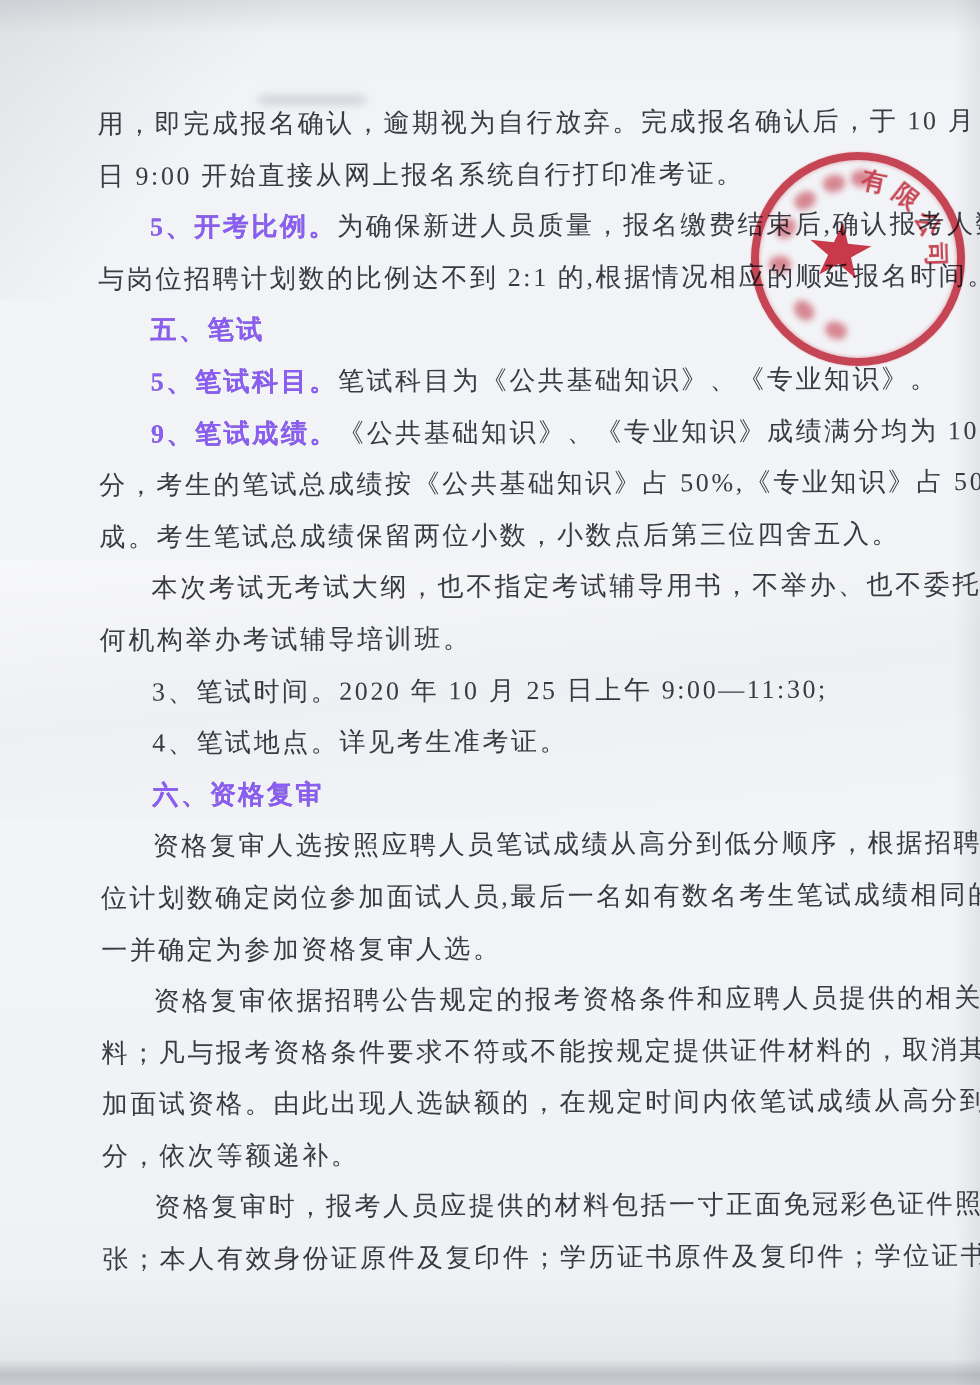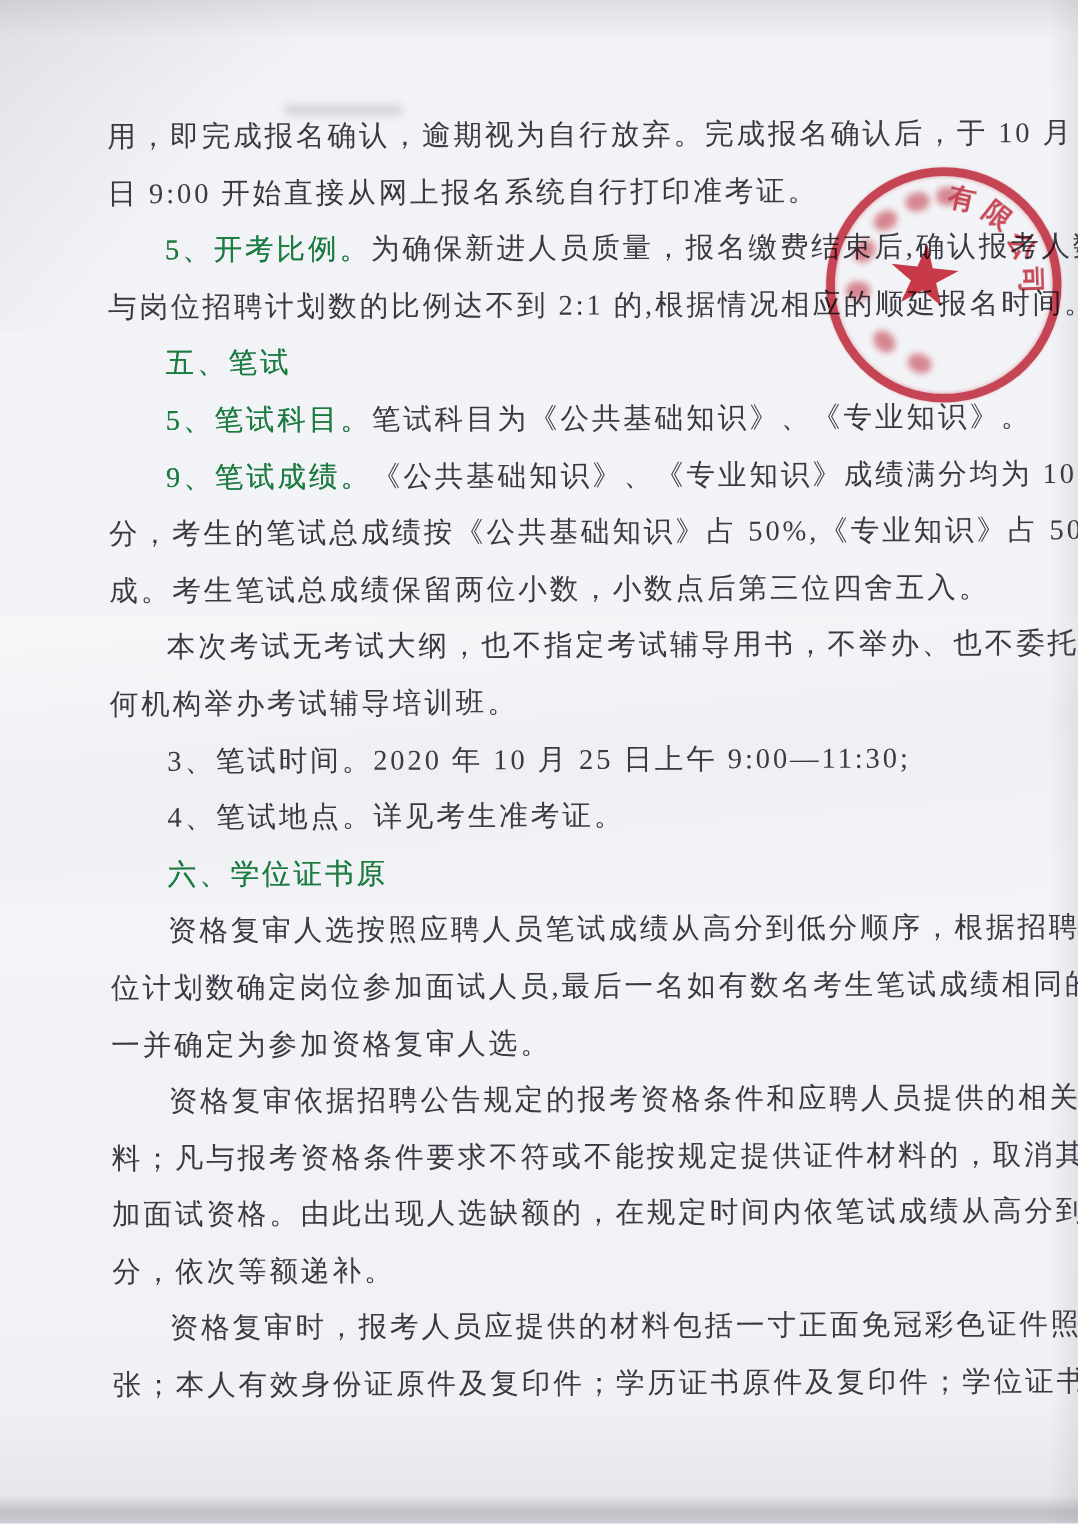--- a/index.html
+++ b/index.html
@@ -52,21 +52,21 @@
     position: absolute; left: 100px; top: 97px; width: 845px;
     transform: rotate(-0.25deg);
     color: #393a43;
   }
   .line {
     height: 51.6px; line-height: 51.6px;
     font-size: 26px; letter-spacing: 2.6px;
     white-space: nowrap;
   }
   .line.indent { padding-left: 52px; }
-  .seg-bold { font-weight: normal; color: #15803d; text-shadow: 0 0 0.6px rgba(30,30,40,0.55); }
+  .seg-bold { font-weight: bold; color: #8b5cf6; text-shadow: 0 0 0.6px rgba(30,30,40,0.55); }
 
   
   .stamp {
     position: absolute; left: 751px; top: 152px; width: 214px; height: 214px;
     mix-blend-mode: multiply; opacity: 0.92;
     pointer-events: none;
   }
   .stamp-ring {
     position: absolute; left: 0; top: 0; width: 198px; height: 198px;
     border: 8px solid #cc3848; border-radius: 50%;
@@ -108,21 +108,21 @@
     <div class="line"><span>与岗位招聘计划数的比例达不到 2:1 的,根据情况相应的顺延报名时间。</span></div>
     <div class="line indent"><span class="seg-bold">五、笔试</span></div>
     <div class="line indent"><span class="seg-bold">5、笔试科目。</span><span>笔试科目为《公共基础知识》、《专业知识》。</span></div>
     <div class="line indent"><span class="seg-bold">9、笔试成绩。</span><span>《公共基础知识》、《专业知识》成绩满分均为 100</span></div>
     <div class="line"><span>分，考生的笔试总成绩按《公共基础知识》占 50%,《专业知识》占 50%合</span></div>
     <div class="line"><span>成。考生笔试总成绩保留两位小数，小数点后第三位四舍五入。</span></div>
     <div class="line indent"><span>本次考试无考试大纲，也不指定考试辅导用书，不举办、也不委托任</span></div>
     <div class="line"><span>何机构举办考试辅导培训班。</span></div>
     <div class="line indent"><span>3、笔试时间。2020 年 10 月 25 日上午 9:00—11:30;</span></div>
     <div class="line indent"><span>4、笔试地点。详见考生准考证。</span></div>
-    <div class="line indent"><span class="seg-bold">六、学位证书原</span></div>
+    <div class="line indent"><span class="seg-bold">六、资格复审</span></div>
     <div class="line indent"><span>资格复审人选按照应聘人员笔试成绩从高分到低分顺序，根据招聘岗</span></div>
     <div class="line"><span>位计划数确定岗位参加面试人员,最后一名如有数名考生笔试成绩相同的,</span></div>
     <div class="line"><span>一并确定为参加资格复审人选。</span></div>
     <div class="line indent"><span>资格复审依据招聘公告规定的报考资格条件和应聘人员提供的相关材</span></div>
     <div class="line"><span>料；凡与报考资格条件要求不符或不能按规定提供证件材料的，取消其参</span></div>
     <div class="line"><span>加面试资格。由此出现人选缺额的，在规定时间内依笔试成绩从高分到低</span></div>
     <div class="line"><span>分，依次等额递补。</span></div>
     <div class="line indent"><span>资格复审时，报考人员应提供的材料包括一寸正面免冠彩色证件照 3</span></div>
     <div class="line"><span>张；本人有效身份证原件及复印件；学历证书原件及复印件；学位证书原</span></div>
   </div>

